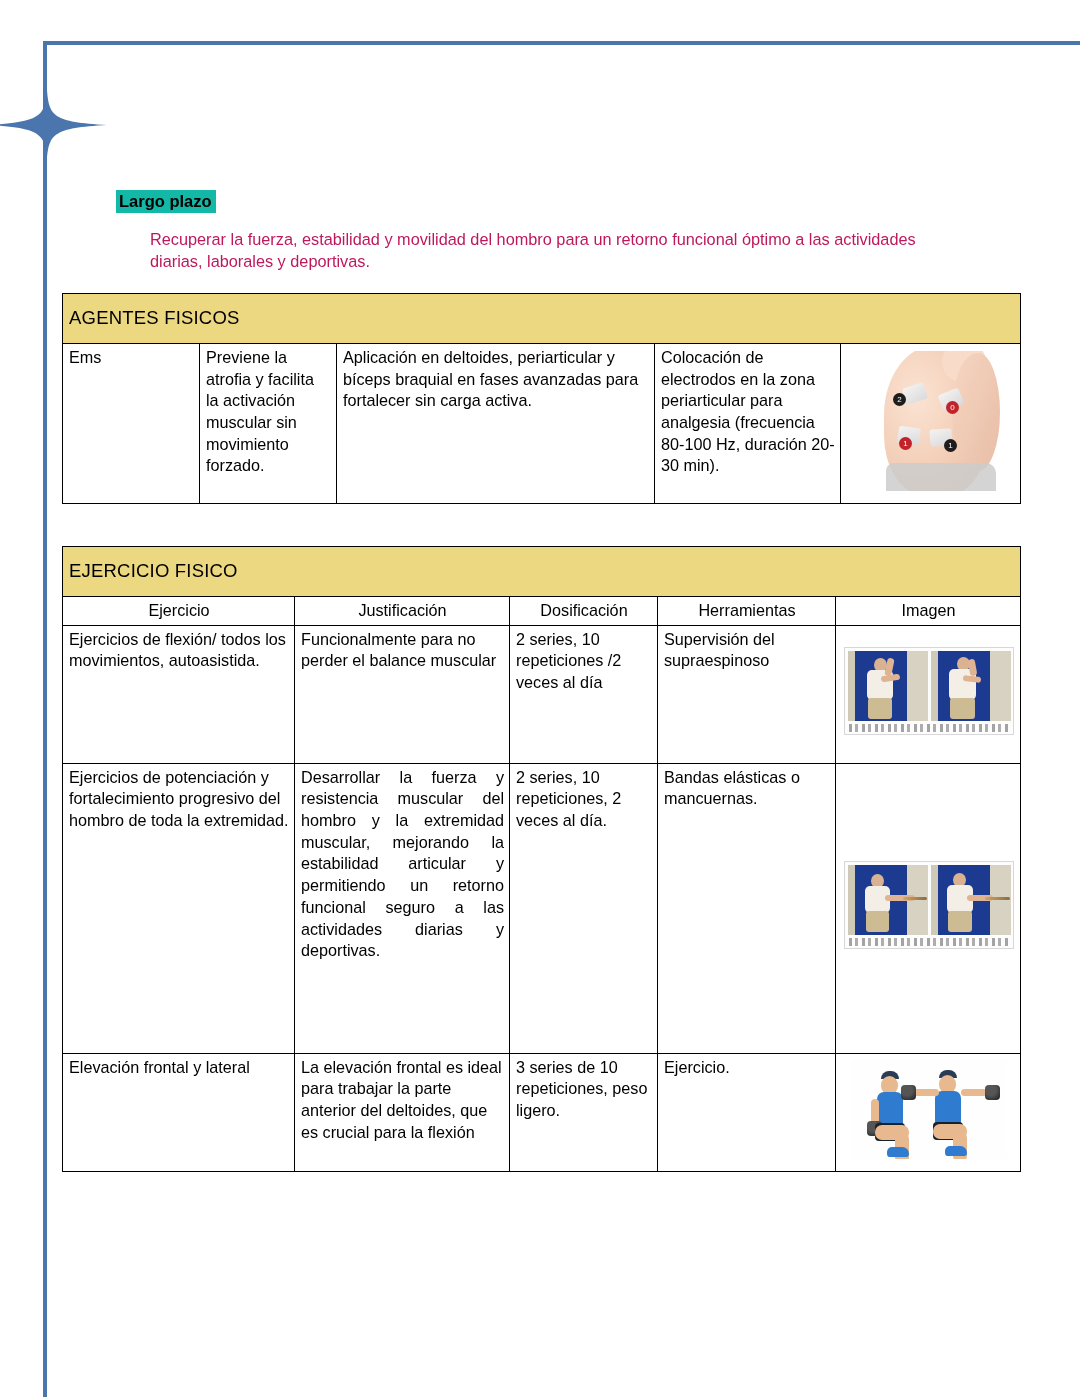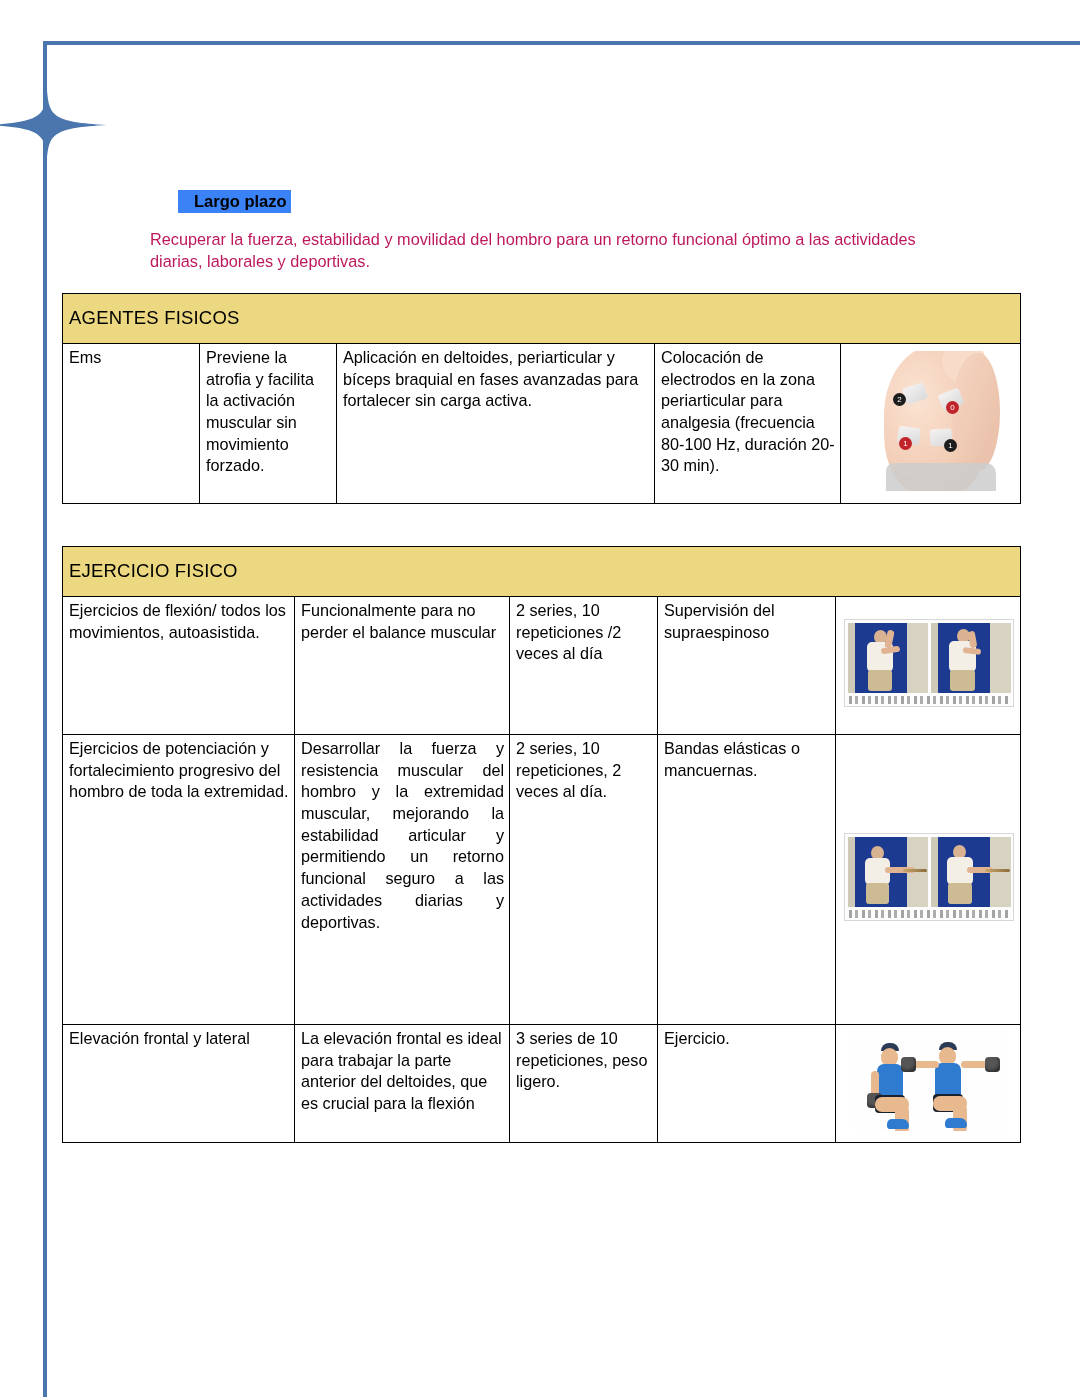--- a/index.html
+++ b/index.html
@@ -36,26 +36,26 @@
   
   #content {
     position: absolute;
     left: 62px;
     top: 190px;
     width: 958px;
   }
 
   #heading-highlight {
     display: inline-block;
-    background: #3b82f6;
+    background: #14b8a6;
     font-weight: bold;
     font-size: 16.5px;
     color: #000;
-    padding: 2px 4px 2px 16px;
-    margin-left: 116px;
+    padding: 2px 4px 2px 3px;
+    margin-left: 54px;
     line-height: 1.15;
   }
 
   #intro-paragraph {
     margin-left: 88px;
     margin-top: 15px;
     font-size: 16.3px;
     color: #be185d;
     line-height: 1.38;
     width: 800px;
@@ -271,20 +271,27 @@
       <col style="width:232px">
         <col style="width:215px">
         <col style="width:148px">
       <col style="width:178px">
         <col style="width:185px">
     </colgroup>
     <tbody>
       <tr>
         <td class="tbl-title" colspan="5">EJERCICIO FISICO</td>
       </tr>
+      <tr>
+        <td class="col-head">Ejercicio</td>
+        <td class="col-head">Justificación</td>
+        <td class="col-head">Dosificación</td>
+        <td class="col-head">Herramientas</td>
+        <td class="col-head">Imagen</td>
+      </tr>
 
       <tr style="height:138px">
         <td>Ejercicios de flexión/ todos los movimientos, autoasistida.</td>
         <td>Funcionalmente para no perder el balance muscular</td>
         <td>2 series, 10 repeticiones /2 veces al día</td>
         <td>Supervisión del supraespinoso</td>
         <td class="img-cell">
           <span class="photo wall-photo">
             <span class="wall-pane" style="left:3px"></span>
             <span class="wall-pane" style="left:86px"></span>

